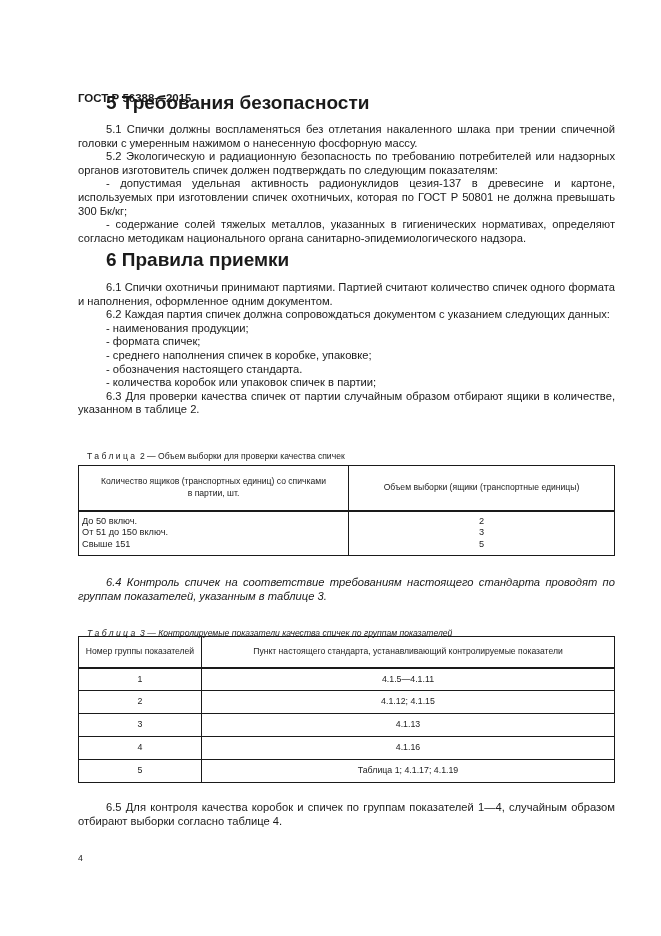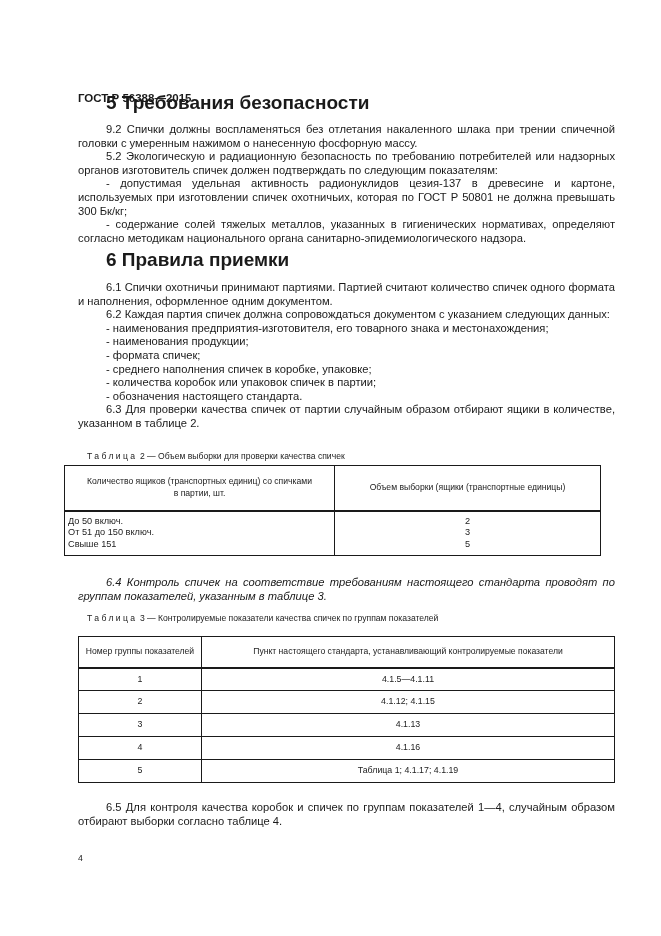--- a/index.html
+++ b/index.html
@@ -30,52 +30,51 @@
       left: 78px; font-size: 8.6px; color: #222; margin-left: 9px;
     }
     .caption .spaced { letter-spacing: 2.4px; }
     table {
       border-collapse: collapse;
       font-size: 8.6px;
       line-height: 11.5px;
       color: #222;
     }
     td, th { border: 1px solid #1a1a1a; font-weight: normal; }
-    .t2 { left: 64px; top: 465px; width: 537px; }
+    .t2 { left: 78px; top: 465px; width: 537px; }
     .t2 th { height: 45px; text-align: center; vertical-align: middle; padding: 0 20px; border-bottom: 2px solid #1a1a1a; }
     .t2 td { vertical-align: top; padding: 4px 3px 4px 3px; height: 44px; font-size: 9.2px; line-height: 11.8px; }
     .t2 td.c { text-align: center; }
     .t3 { left: 78px; top: 636px; width: 537px; }
     .t3 th { height: 31px; text-align: center; vertical-align: middle; border-bottom: 2px solid #1a1a1a; }
     .t3 td { height: 23px; text-align: center; vertical-align: middle; font-size: 8.8px; }
     .page-num { left: 78px; top: 852px; font-size: 8.6px; }
   </style>
 </head>
 <body>
 
 <div class="abs header">ГОСТ Р 56388—2015</div>
 
 <div class="abs h2" style="left:106px; top:95px;">5  Требования безопасности</div>
 <div class="abs text-block" style="top:123px;">
-  <p>9.2  Спички должны воспламеняться без отлетания накаленного шлака при трении спичечной головки с умеренным нажимом о нанесенную фосфорную массу.</p>
+  <p>5.1  Спички должны воспламеняться без отлетания накаленного шлака при трении спичечной головки с умеренным нажимом о нанесенную фосфорную массу.</p>
   <p>5.2  Экологическую и радиационную безопасность по требованию потребителей или надзорных органов изготовитель спичек должен подтверждать по следующим показателям:</p>
   <p>- допустимая удельная активность радионуклидов цезия-137 в древесине и картоне, используемых при изготовлении спичек охотничьих, которая по ГОСТ Р 50801 не должна превышать 300 Бк/кг;</p>
   <p>- содержание солей тяжелых металлов, указанных в гигиенических нормативах, определяют согласно методикам национального органа санитарно-эпидемиологического надзора.</p>
 </div>
 
 <div class="abs h2" style="left:106px; top:252px;">6  Правила приемки</div>
 <div class="abs text-block" style="top:281px;">
   <p>6.1  Спички охотничьи принимают партиями. Партией считают количество спичек одного формата и наполнения, оформленное одним документом.</p>
   <p>6.2  Каждая партия спичек должна сопровождаться документом с указанием следующих данных:</p>
-  <p class="list-item">- наименования предприятия-изготовителя, его товарного знака и местонахождения;</p>
   <p class="list-item">- наименования продукции;</p>
   <p class="list-item">- формата спичек;</p>
   <p class="list-item">- среднего наполнения спичек в коробке, упаковке;</p>
+  <p class="list-item">- обозначения настоящего стандарта.</p>
   <p class="list-item">- количества коробок или упаковок спичек в партии;</p>
-  <p class="list-item">- обозначения настоящего стандарта.</p>
   <p>6.3  Для проверки качества спичек от партии случайным образом отбирают ящики в количестве, указанном в таблице 2.</p>
 </div>
 
 <div class="abs caption" style="top:450px;">
   <span class="spaced">Таблица</span><span> 2 — Объем выборки для проверки качества спичек</span>
 </div>
 <table class="abs t2">
   <tbody>
       <tr>
     <th style="width:270px;">Количество ящиков (транспортных единиц) со спичками в партии, шт.</th>
@@ -93,21 +92,21 @@
       <div>5</div>
     </td>
   </tr>
 </tbody>
   </table>
 
 <div class="abs text-block" style="top:576px;font-style:italic;">
   <p>6.4  Контроль спичек на соответствие требованиям настоящего стандарта проводят по группам показателей, указанным в таблице 3.</p>
 </div>
 
-<div class="abs caption" style="top:612px;">
+<div class="abs caption" style="top:627px;font-style:italic;">
   <span class="spaced">Таблица</span><span> 3 — Контролируемые показатели качества спичек по группам показателей</span>
 </div>
 <table class="abs t3">
   <tbody>
       <tr>
     <th style="width:123px;">Номер группы показателей</th>
     <th>Пункт настоящего стандарта, устанавливающий контролируемые показатели</th>
   </tr>
   <tr>
     <td>1</td>

